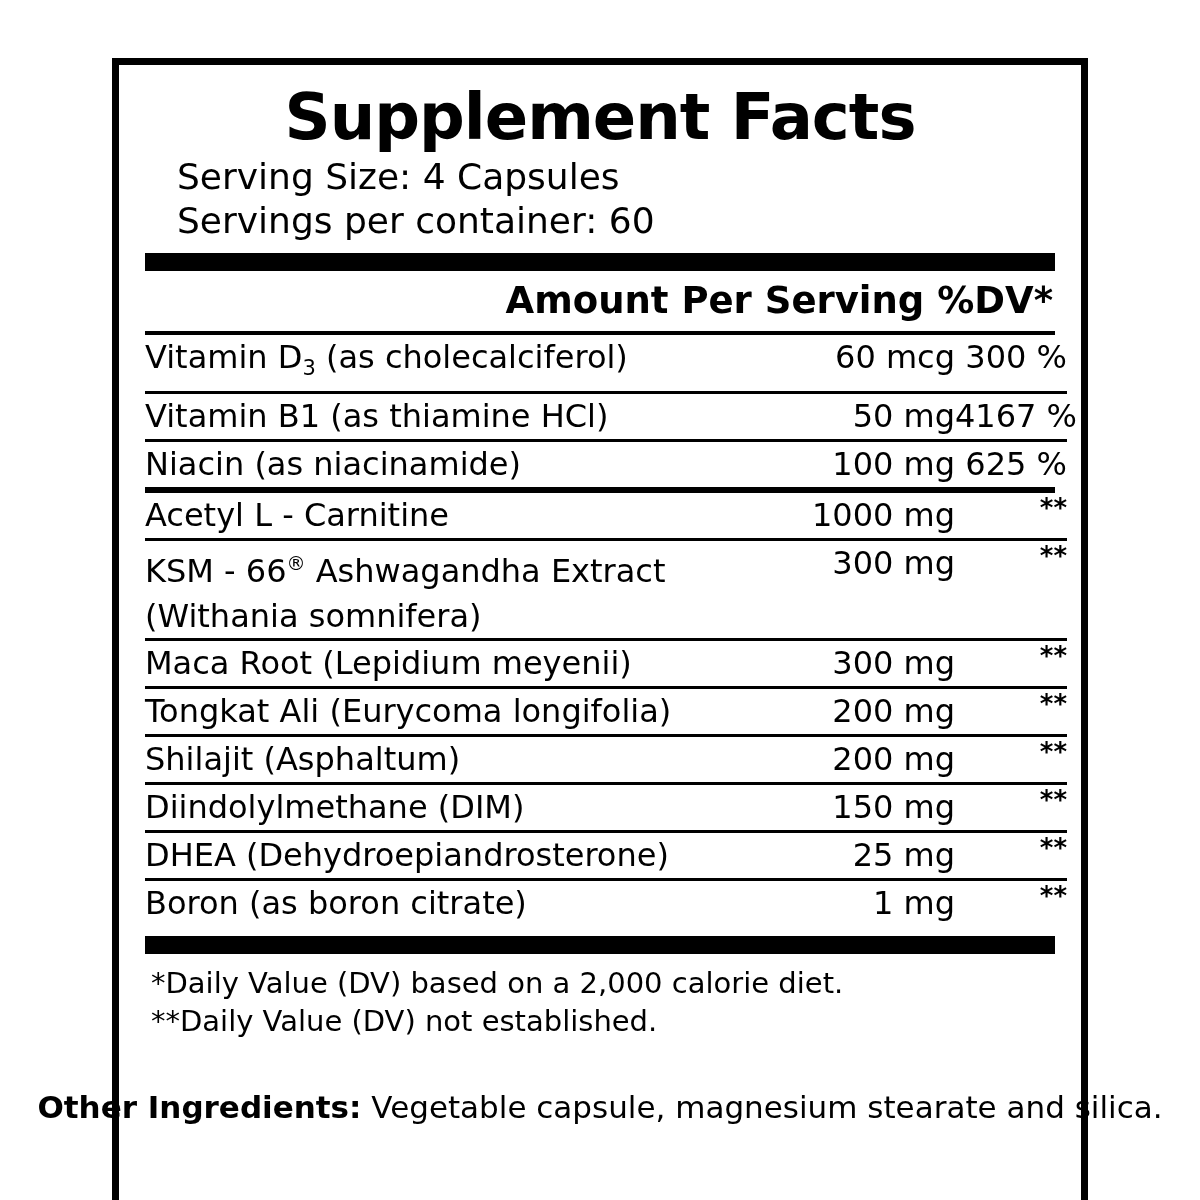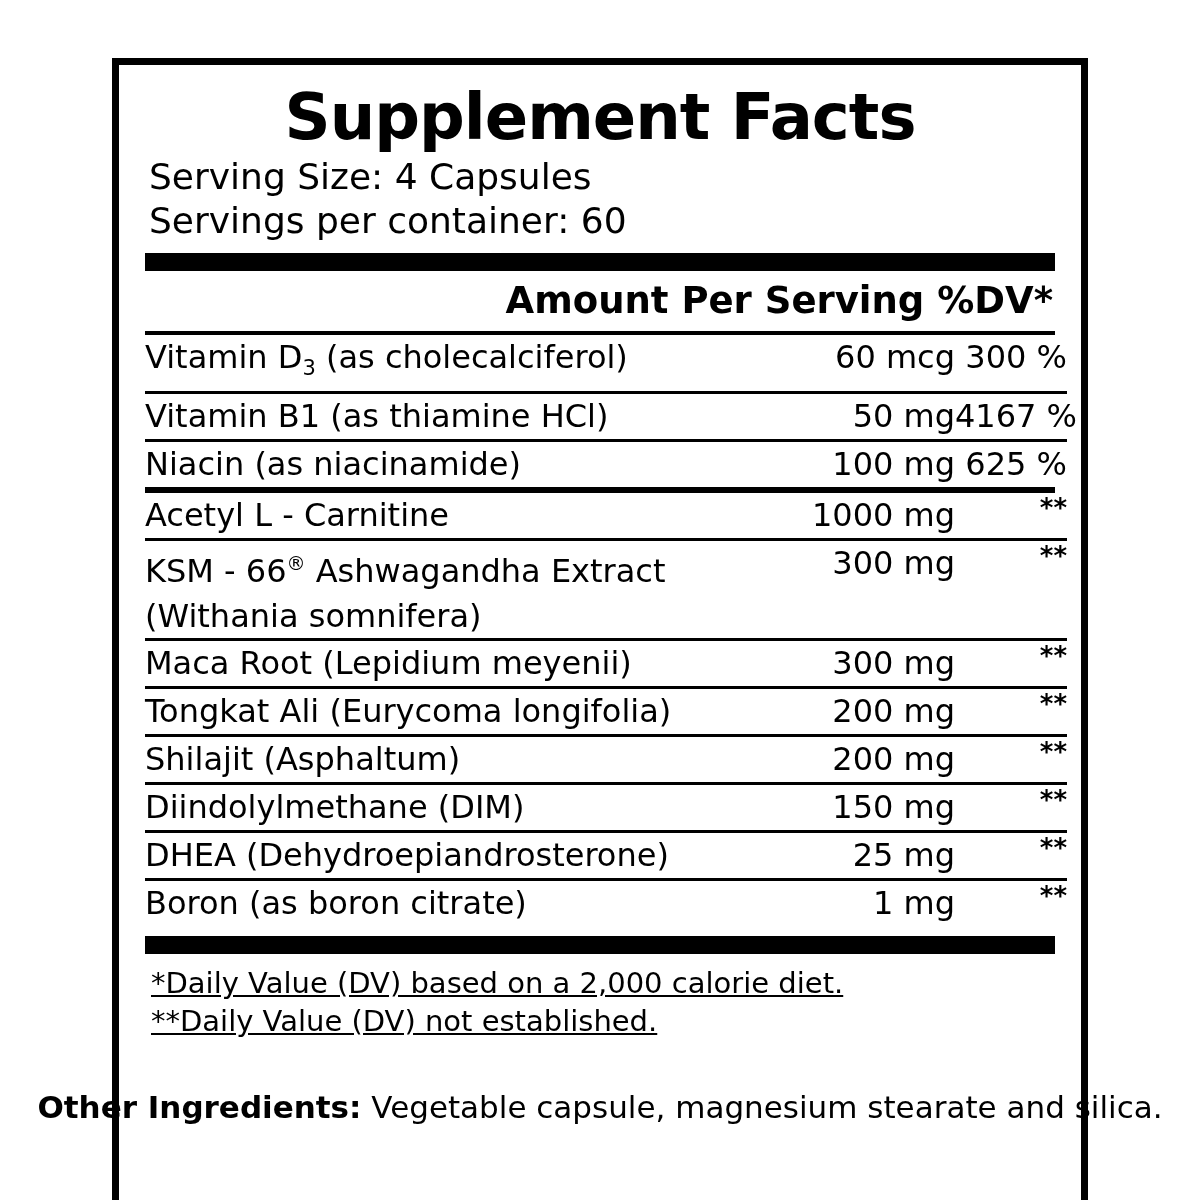--- a/index.html
+++ b/index.html
@@ -42,20 +42,21 @@
     line-height: 76px;
     letter-spacing: -1px;
     text-align: center;
     white-space: nowrap;
   }
   .serving-line {
     font-size: 36px;
     line-height: 44px;
     white-space: nowrap;
     padding-left: 4px;
+    margin-left: 28px;
   }
   .bar-thick {
     height: 18px;
     background: #000;
     margin-top: 10px;
   }
   .bar-thin {
     height: 4px;
     background: #000;
   }
@@ -126,21 +127,20 @@
   }
   .sub {
     font-size: 21px;
     vertical-align: sub;
   }
   .footnotes {
     font-size: 29px;
     line-height: 38px;
     padding-left: 6px;
     margin-top: 10px;
-    text-decoration: underline;
   }
   .other-ing {
     position: absolute;
     left: 0;
     right: 0;
     top: 1088px;
     text-align: center;
     font-size: 31px;
     line-height: 38px;
     white-space: nowrap;

